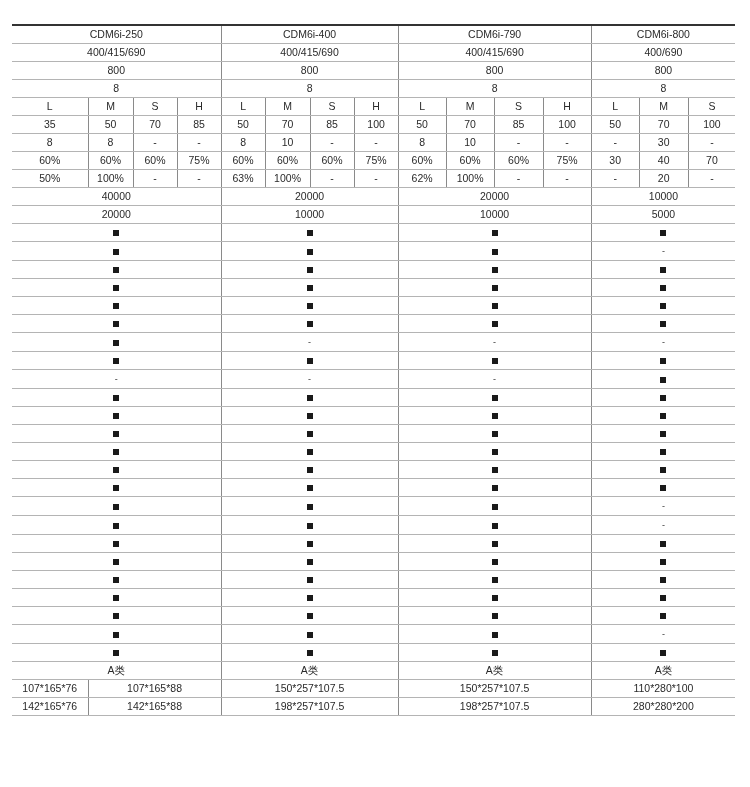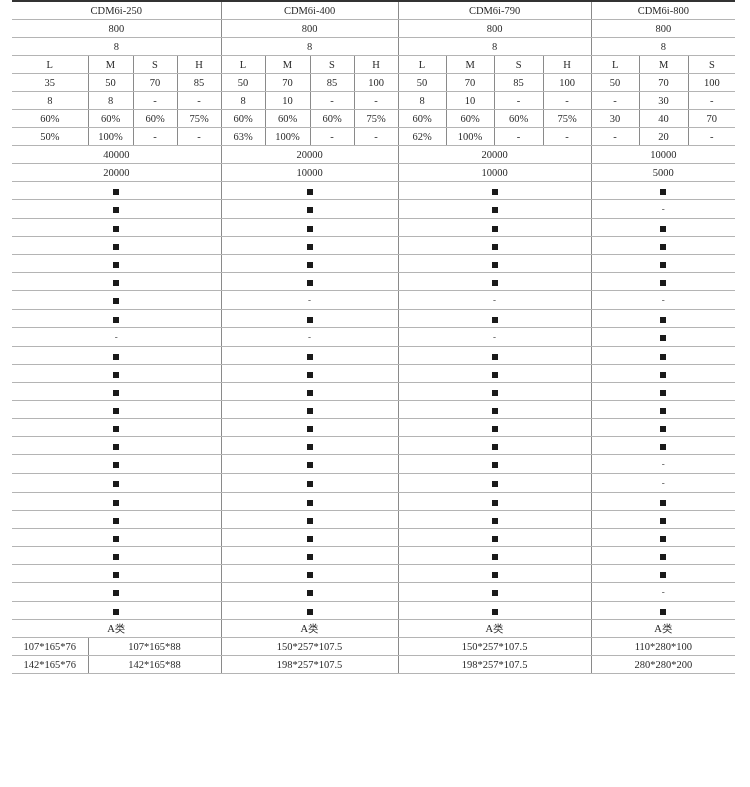--- a/index.html
+++ b/index.html
@@ -1,22 +1,21 @@
 <!DOCTYPE html>
 <html><head>
 <meta charset="utf-8">
 <style>
   html, body { margin: 0; padding: 0; background: #ffffff; }
   body { width: 750px; height: 787px; position: relative; overflow: hidden;
          font-family: "Liberation Sans", "DejaVu Sans", sans-serif; color: #2a2a2a; }
   #spec-table {
-    position: absolute; left: 12px; top: 0; width: 723px;
+    position: absolute; left: 12px; top: 24px; width: 723px;
     border-collapse: collapse; table-layout: fixed;
     font-size: 10.5px;
-    font-family: Liberation Serif, serif;
   }
   #spec-table td {
     height: 17px; padding: 0; text-align: center; vertical-align: middle;
     border-top: 1px solid #b4b4b4; border-bottom: 1px solid #b4b4b4;
     border-left: 1px solid #8a8a8a; border-right: 1px solid #8a8a8a;
     white-space: nowrap; line-height: 17px;
   }
   #spec-table tr td:first-child { border-left: none; }
   #spec-table tr td:last-child { border-right: none; }
   #spec-table tr.first td { border-top: 2px solid #333333; }
@@ -45,20 +44,26 @@
       <col style="width:47px">
   </colgroup>
   <tbody id="tbody">
       <tr class="first">
         <td colspan="4">CDM6i-250</td>
         <td colspan="4">CDM6i-400</td>
         <td colspan="4">CDM6i-790</td>
         <td colspan="3">CDM6i-800</td>
       </tr>
       <tr>
+        <td colspan="4">400/415/690</td>
+        <td colspan="4">400/415/690</td>
+        <td colspan="4">400/415/690</td>
+        <td colspan="3">400/690</td>
+      </tr>
+      <tr>
         <td colspan="4">800</td>
         <td colspan="4">800</td>
         <td colspan="4">800</td>
         <td colspan="3">800</td>
       </tr>
       <tr>
         <td colspan="4">8</td>
         <td colspan="4">8</td>
         <td colspan="4">8</td>
         <td colspan="3">8</td>

